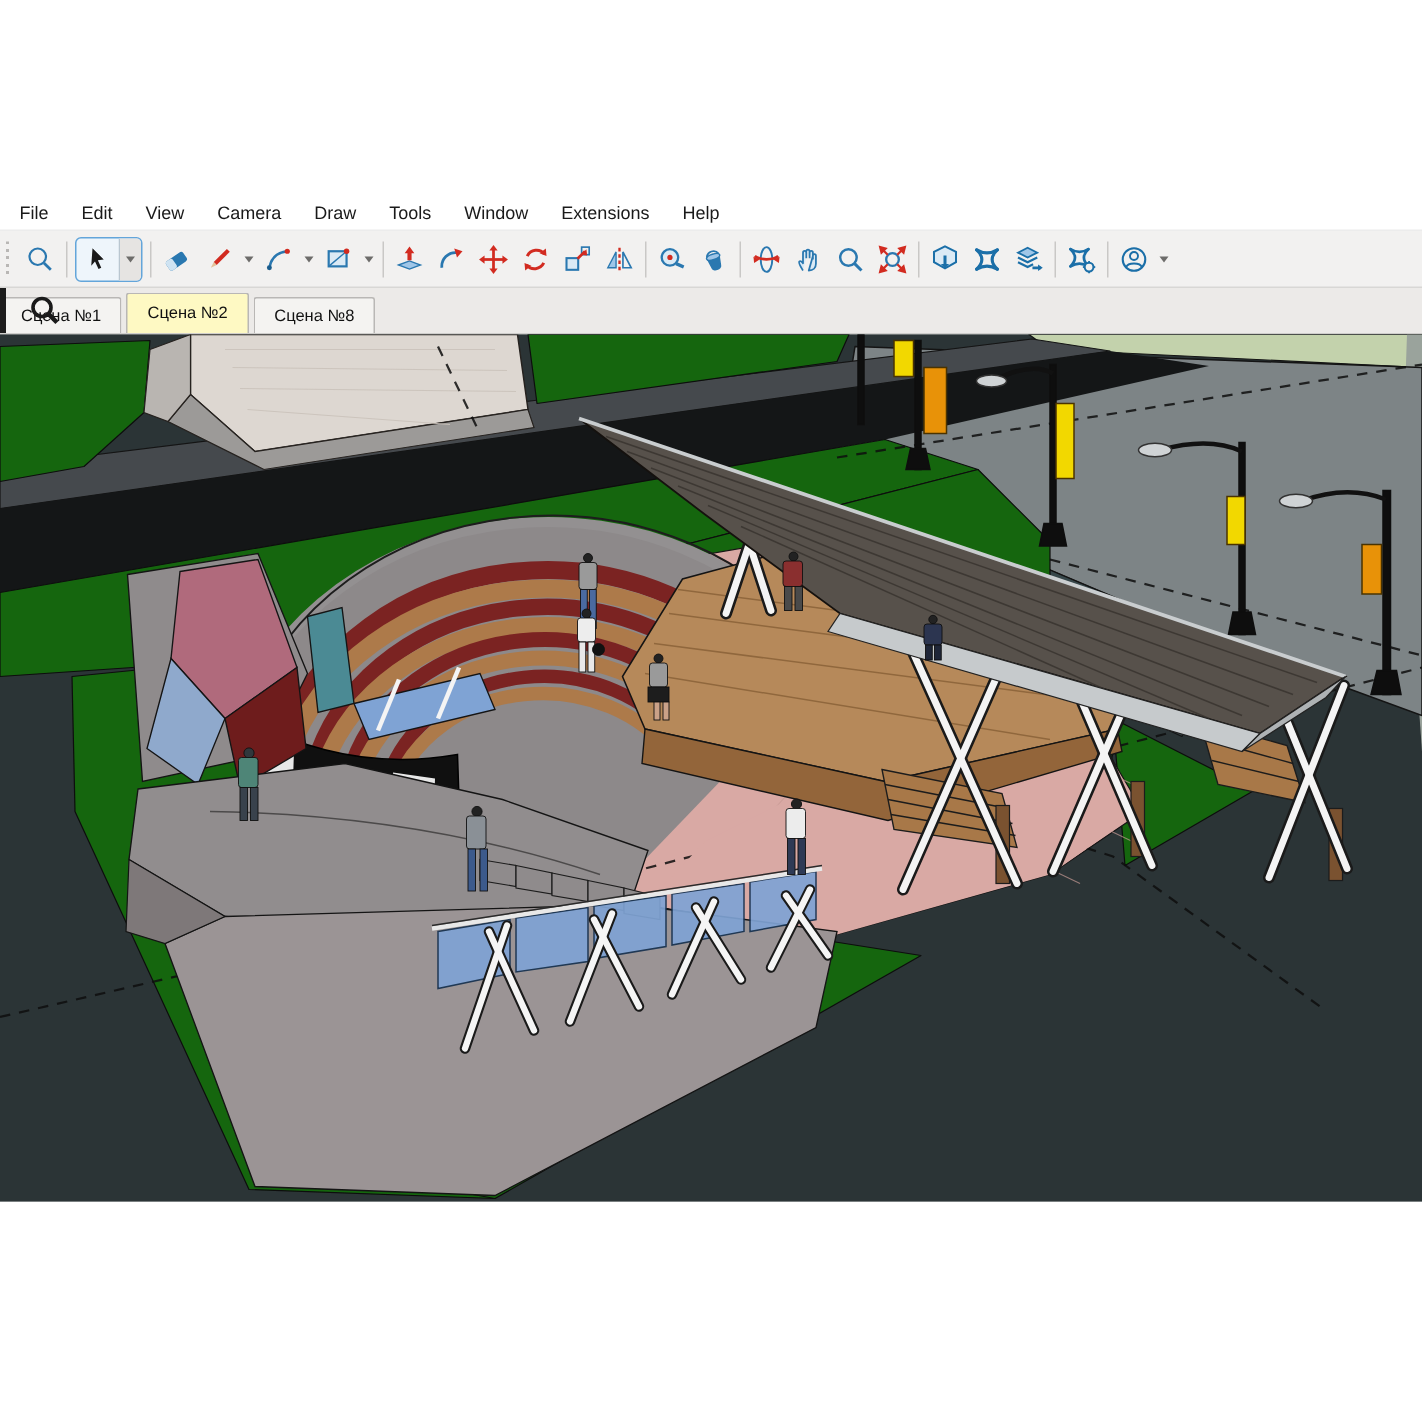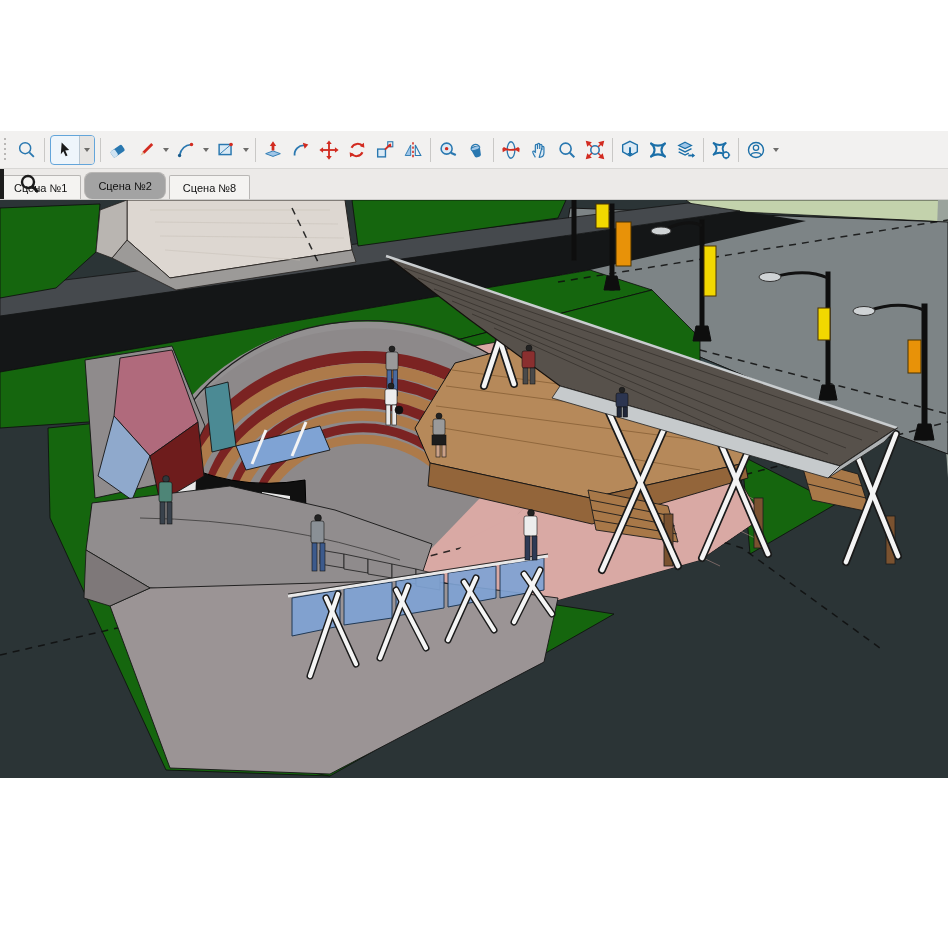--- a/index.html
+++ b/index.html
@@ -22,34 +22,45 @@
   .dd{width:0;height:0;border-left:3.5px solid transparent;border-right:3.5px solid transparent;border-top:4px solid #6d6c6a;margin:0 3px;}
   .sel-wrap{display:flex;align-items:stretch;border:1px solid #63a5da;border-radius:4px;background:#eef5fb;margin:0 2px;height:28px;}
   .sel-main{width:28px;display:flex;align-items:center;justify-content:center;}
   .sel-dd{width:14px;display:flex;align-items:center;justify-content:center;border-left:1px solid #b9c6d0;background:#e6e4e2;border-radius:0 3px 3px 0;}
   
   .tabbar{height:30px;background:#eceae8;border-bottom:1px solid #cfcecc;display:flex;align-items:flex-end;position:relative;}
   .tabbar .edge{position:absolute;left:0;top:0;width:4px;height:100%;background:#1c1c1c;}
   .tab-search{position:absolute;left:18px;top:3px;width:24px;height:24px;}
   .tab{height:23px;padding:0 13px;font-size:11px;color:#111;background:#f4f3f1;border:1px solid #b9b7b5;border-bottom:none;
     display:flex;align-items:center;margin-right:3px;border-radius:2px 2px 0 0;}
-  .tab.active{background:#a3a3a3;height:26px;border-radius:8px;}
+  .tab.active{background:#fef9c3;height:26px;}
   .tab:first-of-type{margin-left:66px;}
   
   .viewport{height:578px;background:#2b3436;position:relative;}
   .viewport svg{display:block;}
   text.bb{font-family:"DejaVu Sans",sans-serif;font-weight:bold;fill:#c81111;}
 </style>
 </head>
 <body>
 <div class="screenshot">
 
 <div class="app">
 
 
+  <div class="menubar">
+    <span class="mitem">File</span>
+    <span class="mitem">Edit</span>
+    <span class="mitem">View</span>
+    <span class="mitem">Camera</span>
+    <span class="mitem">Draw</span>
+    <span class="mitem">Tools</span>
+    <span class="mitem">Window</span>
+    <span class="mitem">Extensions</span>
+    <span class="mitem">Help</span>
+  </div>
 
   <div class="toolbar">
     <div class="grip"></div>
 
     <div class="tbtn">
       <svg width="22" height="22" viewBox="0 0 24 24">
         <circle cx="10" cy="10" r="6" fill="none" stroke="#2a78b0" stroke-width="1.6"></circle>
         <line x1="14.5" y1="14.5" x2="19.5" y2="19.5" stroke="#2a78b0" stroke-width="2"></line>
       </svg>
     </div>

